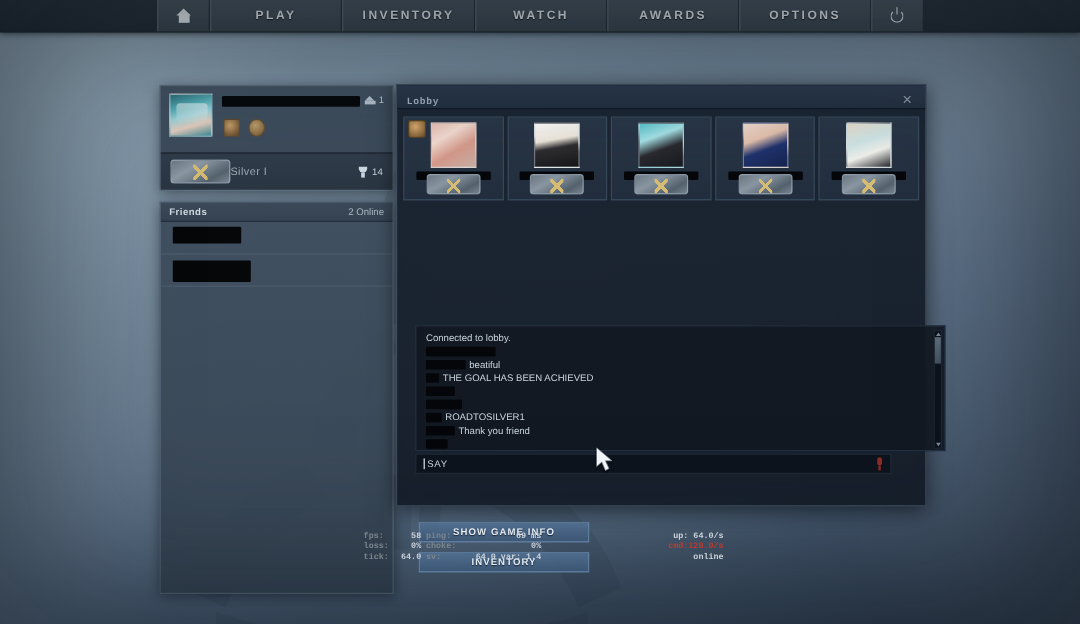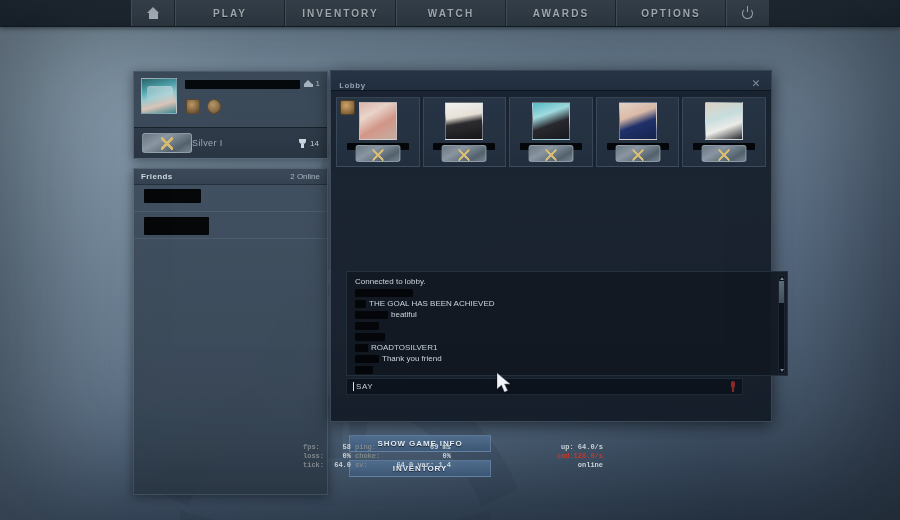--- a/index.html
+++ b/index.html
@@ -447,22 +447,22 @@
         <span class="slot-av"></span>
         <span class="slot-name"></span>
         <span class="slot-rank"></span>
       </div>
     </div>
 
     <div class="chatbox">
       <div class="chat-lines" id="chat-lines">
           <div class="cline"><span class="txt">Connected to lobby.</span></div>
           <div class="cline"><span class="blk" style="width: 58px;"></span></div>
+          <div class="cline"><span class="blk" style="width: 33px;"></span><span class="txt">beatiful</span></div>
           <div class="cline"><span class="blk" style="width: 11px;"></span><span class="txt">THE GOAL HAS BEEN ACHIEVED</span></div>
-          <div class="cline"><span class="blk" style="width: 33px;"></span><span class="txt">beatiful</span></div>
           <div class="cline"><span class="blk" style="width: 24px;"></span></div>
           <div class="cline"><span class="blk" style="width: 30px;"></span></div>
           <div class="cline"><span class="blk" style="width: 13px;"></span><span class="txt">ROADTOSILVER1</span></div>
           <div class="cline"><span class="blk" style="width: 24px;"></span><span class="txt">Thank you friend</span></div>
           <div class="cline"><span class="blk" style="width: 18px;"></span></div>
           <div class="cline"></div>
         </div>
       <div class="chat-sb">
         <span class="up"></span>
         <span class="thumb"></span>

